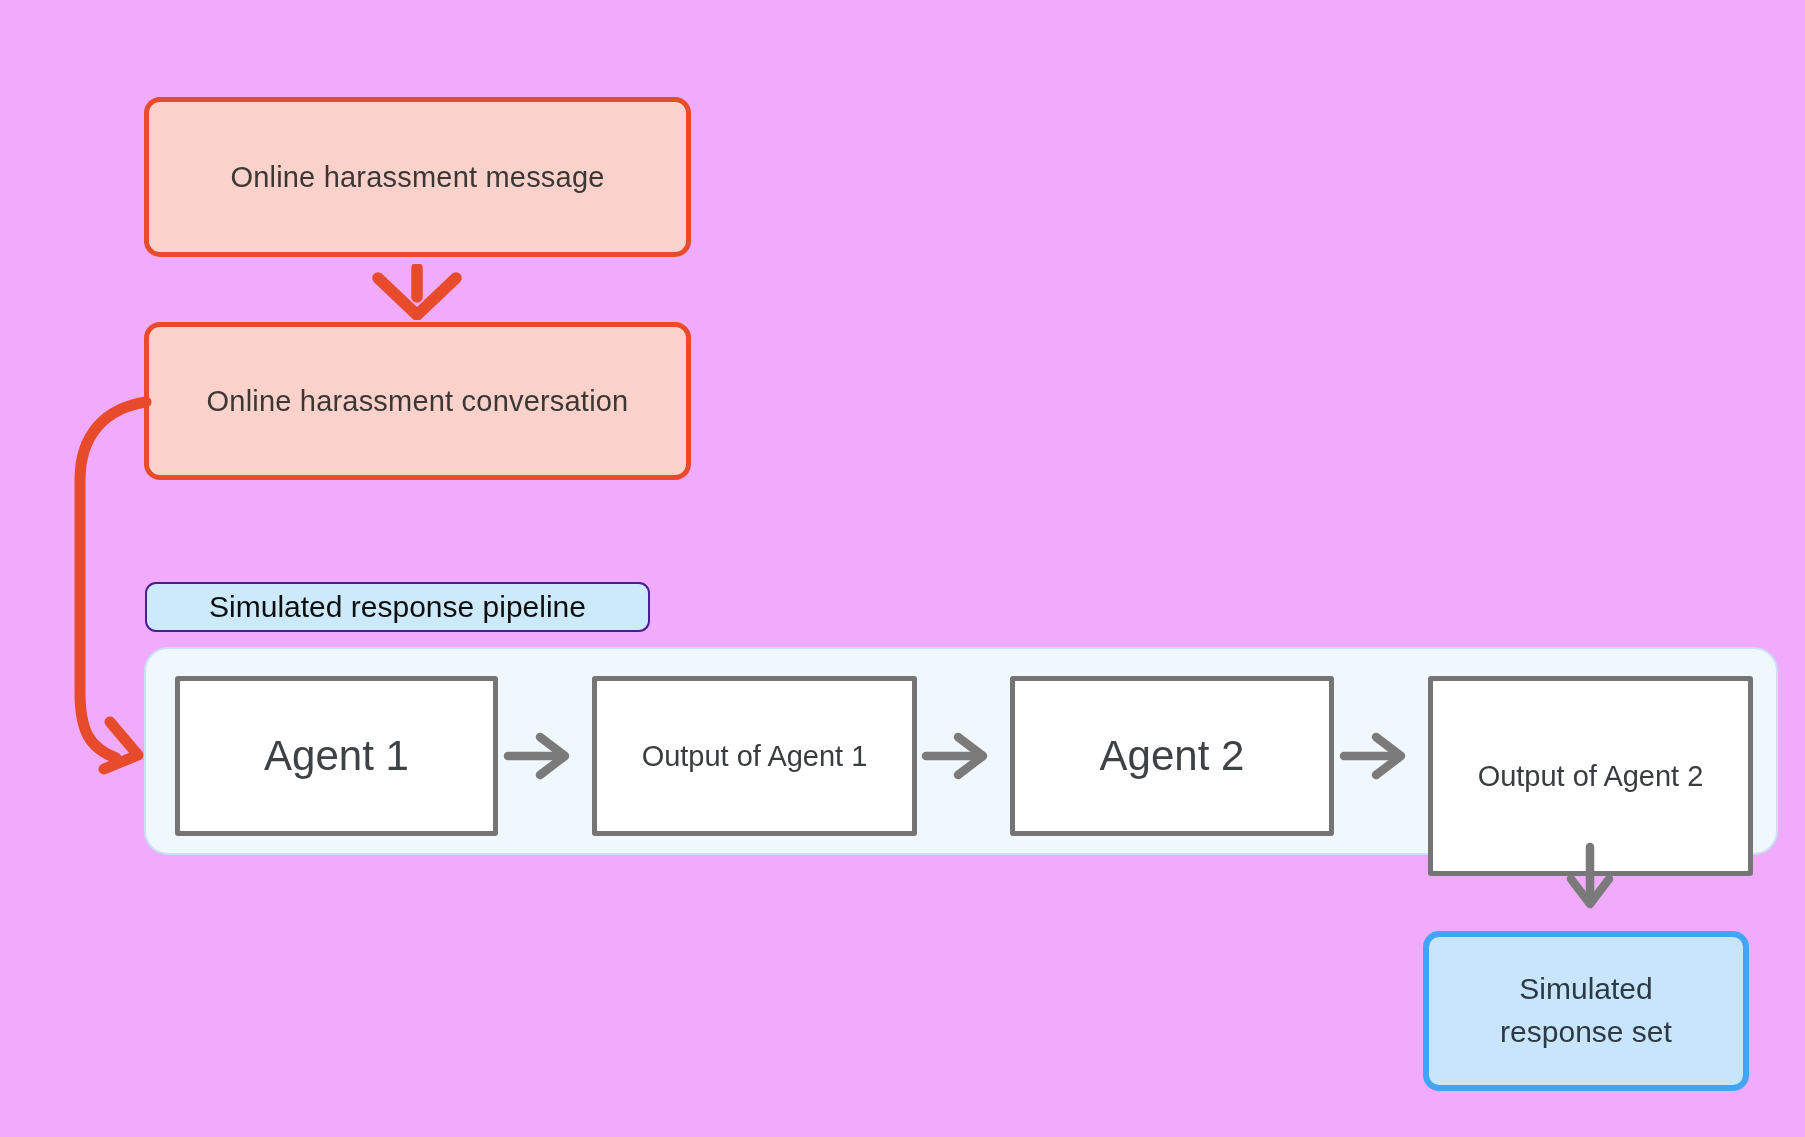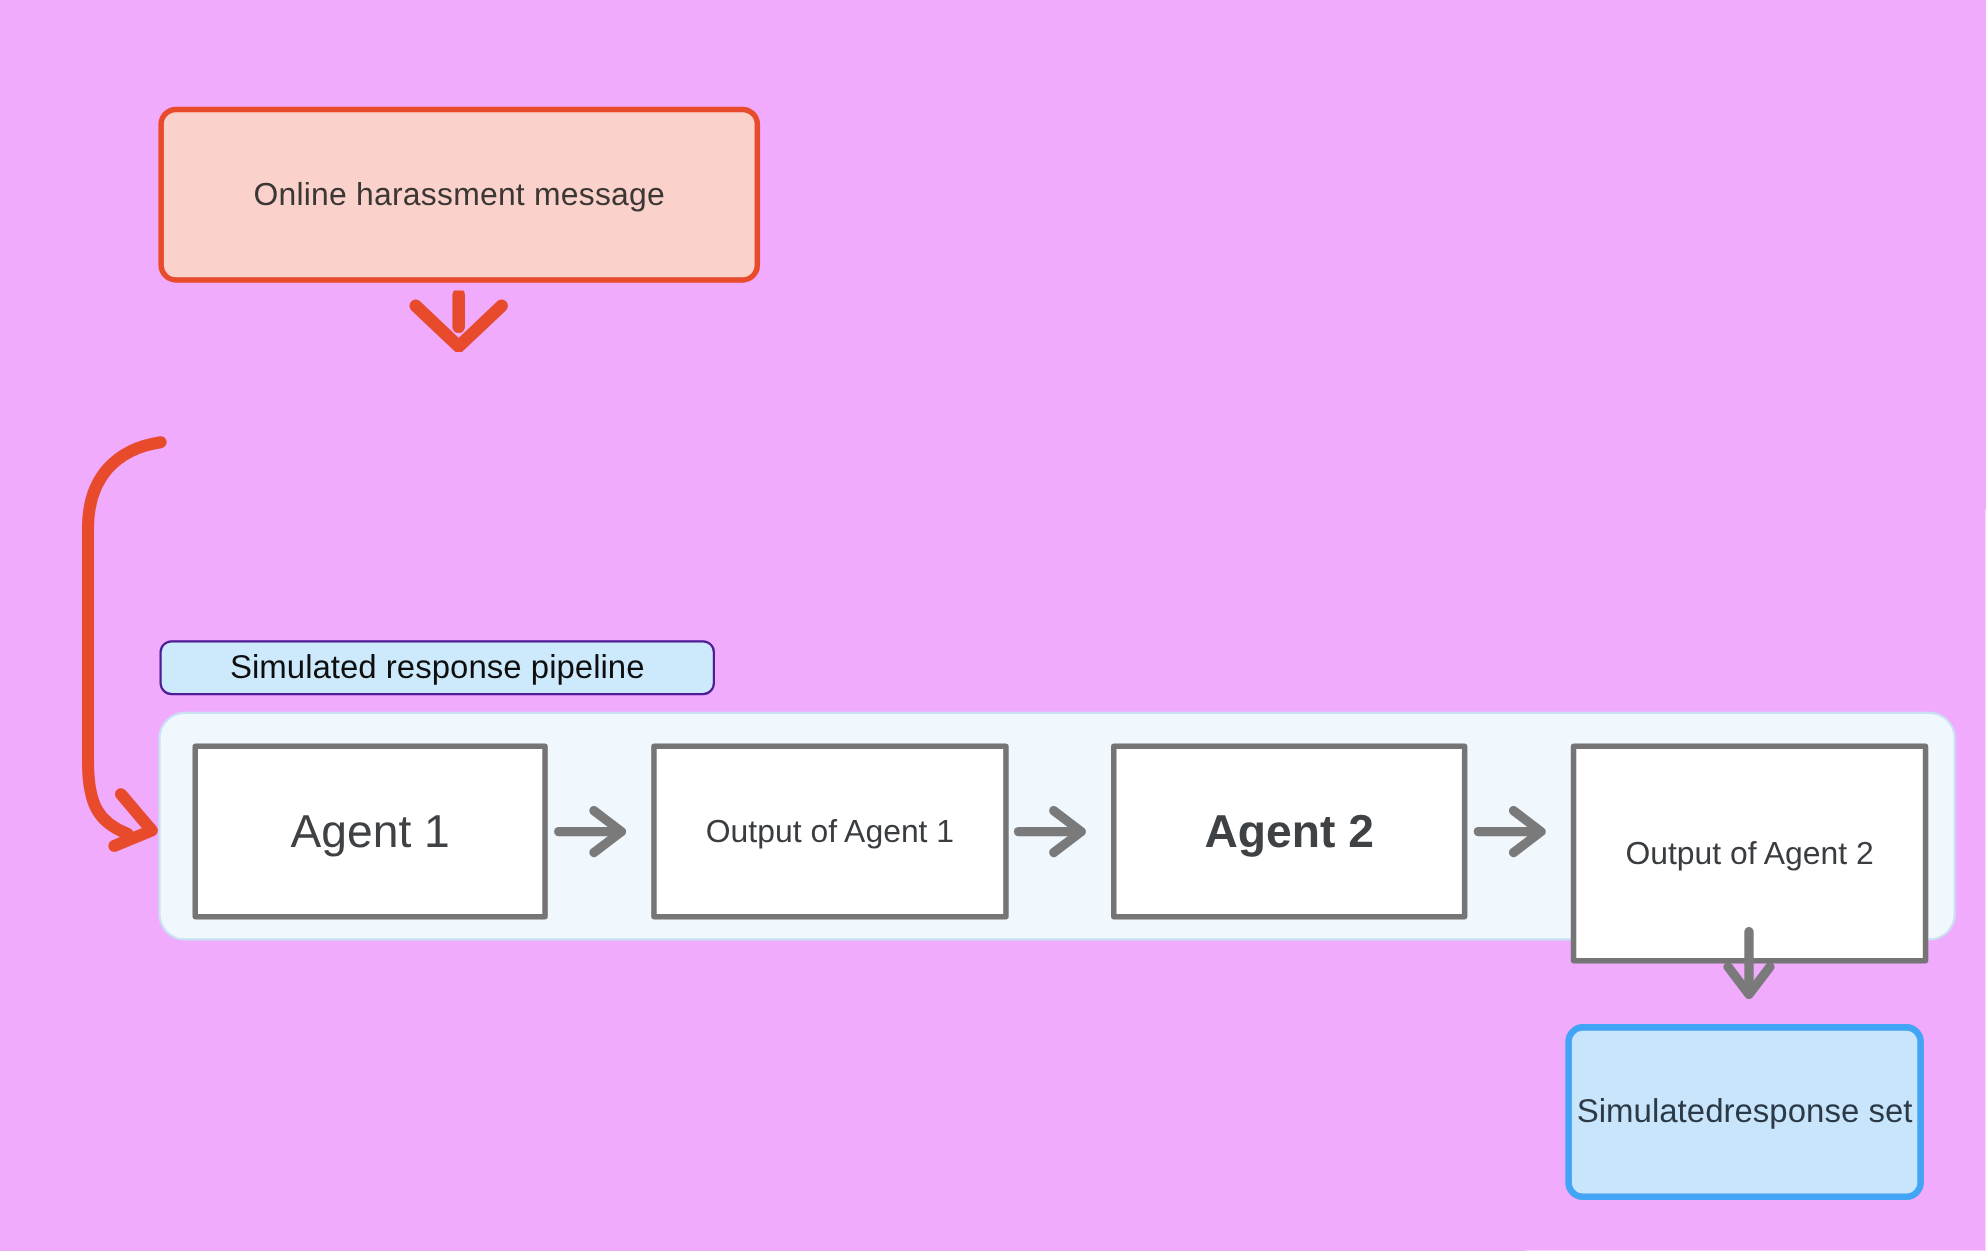--- a/index.html
+++ b/index.html
@@ -67,21 +67,21 @@
   .gray-node.big-label { font-size: 42px; color: #3F4245; }
   .gray-node.small-label { font-size: 29px; text-align: center; }
 
   
   .blue-node {
     box-sizing: border-box;
     background: #C9E5FB;
     border: 6px solid #42A4F5;
     border-radius: 16px;
     display: flex;
-    flex-direction: row;
+    flex-direction: column;
     align-items: center;
     justify-content: center;
     font-size: 30px;
     line-height: 1.42;
     color: #2B3A46;
     text-align: center;
   }
 
   svg { display: block; }
 </style>
@@ -94,20 +94,23 @@
     <span>Online harassment message</span>
   </div>
 
   <svg class="abs" style="left:369px; top:264px;" width="96" height="56" viewBox="0 0 96 56">
     <g fill="none" stroke="#E84A2C" stroke-width="11.5" stroke-linecap="round" stroke-linejoin="round">
       <path d="M48 4 L48 33"></path>
       <path d="M9 14 L48 51 L87 14"></path>
     </g>
   </svg>
 
+  <div class="abs red-node" style="left:144px; top:322px; width:547px; height:158px;">
+    <span>Online harassment conversation</span>
+  </div>
 
   <svg class="abs" style="left:58px; top:392px;" width="95" height="385" viewBox="0 0 95 385">
     <g fill="none" stroke="#E84A2C" stroke-width="11" stroke-linecap="round" stroke-linejoin="round">
       <path d="M88 10 C 48 16, 22 42, 22 88 L 22 300 C 22 340, 32 356, 58 366"></path>
       <path d="M52 330 L80 363 L46 377"></path>
     </g>
   </svg>
 
   <div class="abs badge" style="left:145px; top:582px; width:505px; height:50px;">
     <span>Simulated response pipeline</span>
@@ -130,21 +133,21 @@
     <span>Output of Agent 1</span>
   </div>
 
   <svg class="abs" style="left:921px; top:728px;" width="84" height="56" viewBox="0 0 84 56">
     <g fill="none" stroke="#7A7A7A" stroke-width="8.5" stroke-linecap="round" stroke-linejoin="round">
       <path d="M5 28 L56 28"></path>
       <path d="M37 9 L62 28 L37 47"></path>
     </g>
   </svg>
 
-  <div class="abs gray-node big-label" style="left:1010px; top:676px; width:324px; height:160px;font-weight:bold;">
+  <div class="abs gray-node big-label" style="left:1010px; top:676px; width:324px; height:160px;">
     <span>Agent 2</span>
   </div>
 
   <svg class="abs" style="left:1339px; top:728px;" width="84" height="56" viewBox="0 0 84 56">
     <g fill="none" stroke="#7A7A7A" stroke-width="8.5" stroke-linecap="round" stroke-linejoin="round">
       <path d="M5 28 L56 28"></path>
       <path d="M37 9 L62 28 L37 47"></path>
     </g>
   </svg>
 

